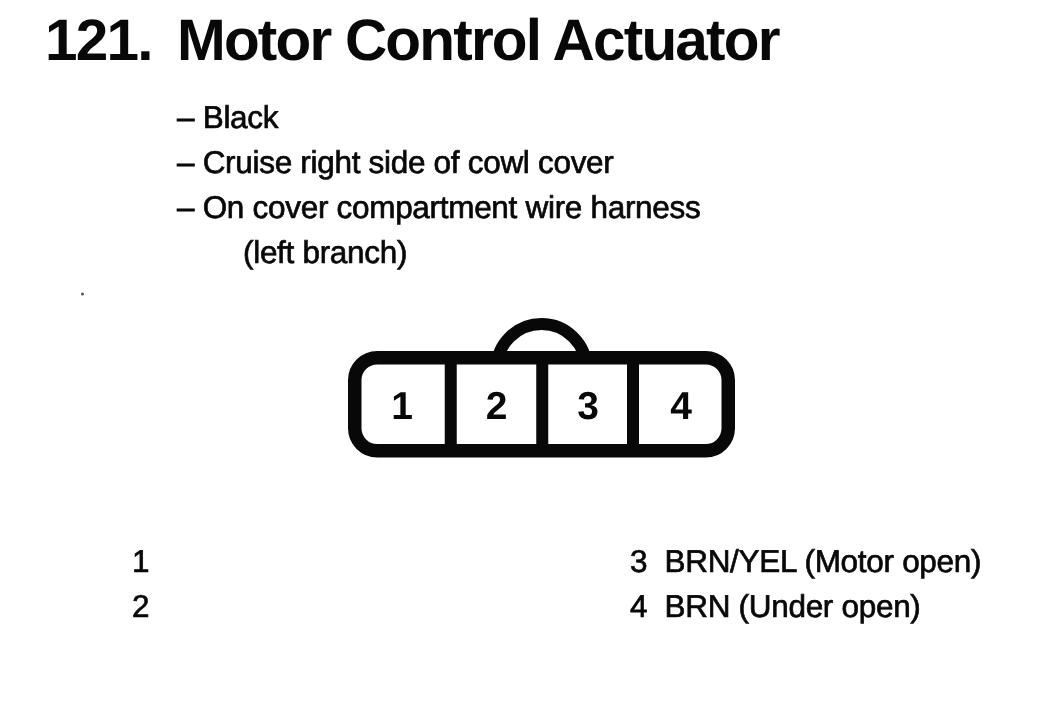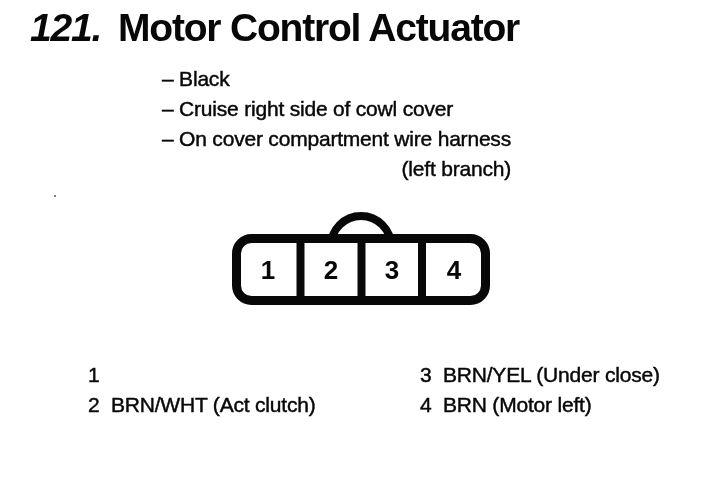--- a/index.html
+++ b/index.html
@@ -12,32 +12,31 @@
     color: #080808;
   }
   .page { position: absolute; inset: 0; background: #ffffff; }
 
   
   .heading {
     position: absolute; left: 30px; top: 6px;
     font-size: 39px; font-weight: bold; line-height: 44px;
     letter-spacing: -1.2px; white-space: nowrap;
   }
-  .heading-num { display: inline-block; width: 88px; font-style: italic; }
+  .heading-num { display: inline-block; width: 88px; }
 
   
   .notes {
     position: absolute; left: 118px; top: 64px;
     font-size: 21px; line-height: 30px;
     letter-spacing: -0.2px;
     -webkit-text-stroke: 0.45px #080808;
     white-space: nowrap;
-    margin-left: 44px;
   }
-  .note-line.indent { padding-left: 44px; text-align: right; }
+  .note-line.indent { padding-left: 44px; }
 
   
   .connector { position: absolute; left: 205px; top: 195px; }
   .connector .shape { fill: #ffffff; stroke: #080808; }
   .connector .tab { stroke-width: 8; }
   .connector .body { stroke-width: 9; }
   .connector .divider { fill: none; stroke: #080808; stroke-width: 8; }
   .connector text {
     font-family: "Liberation Sans", sans-serif;
     font-size: 26px; font-weight: bold;
@@ -90,30 +89,29 @@
     <text x="392" y="279">3</text>
     <text x="454" y="279">4</text>
   </svg>
 
   <div class="legend-col left">
     <div class="legend-row">
       <span class="pin-id">1</span>
     </div>
     <div class="legend-row">
       <span class="pin-id">2</span>
-      <span class="wire-label">BRN/WHT (Act clutch)</span>
     </div>
   </div>
 
   <div class="legend-col right">
     <div class="legend-row">
       <span class="pin-id">3</span>
-      <span class="wire-label">BRN/YEL (Under close)</span>
+      <span class="wire-label">BRN/YEL (Motor open)</span>
     </div>
     <div class="legend-row">
       <span class="pin-id">4</span>
-      <span class="wire-label">BRN (Motor left)</span>
+      <span class="wire-label">BRN (Under open)</span>
     </div>
   </div>
 
   <div class="speck"></div>
 
 </div>
 
 </body></html>

